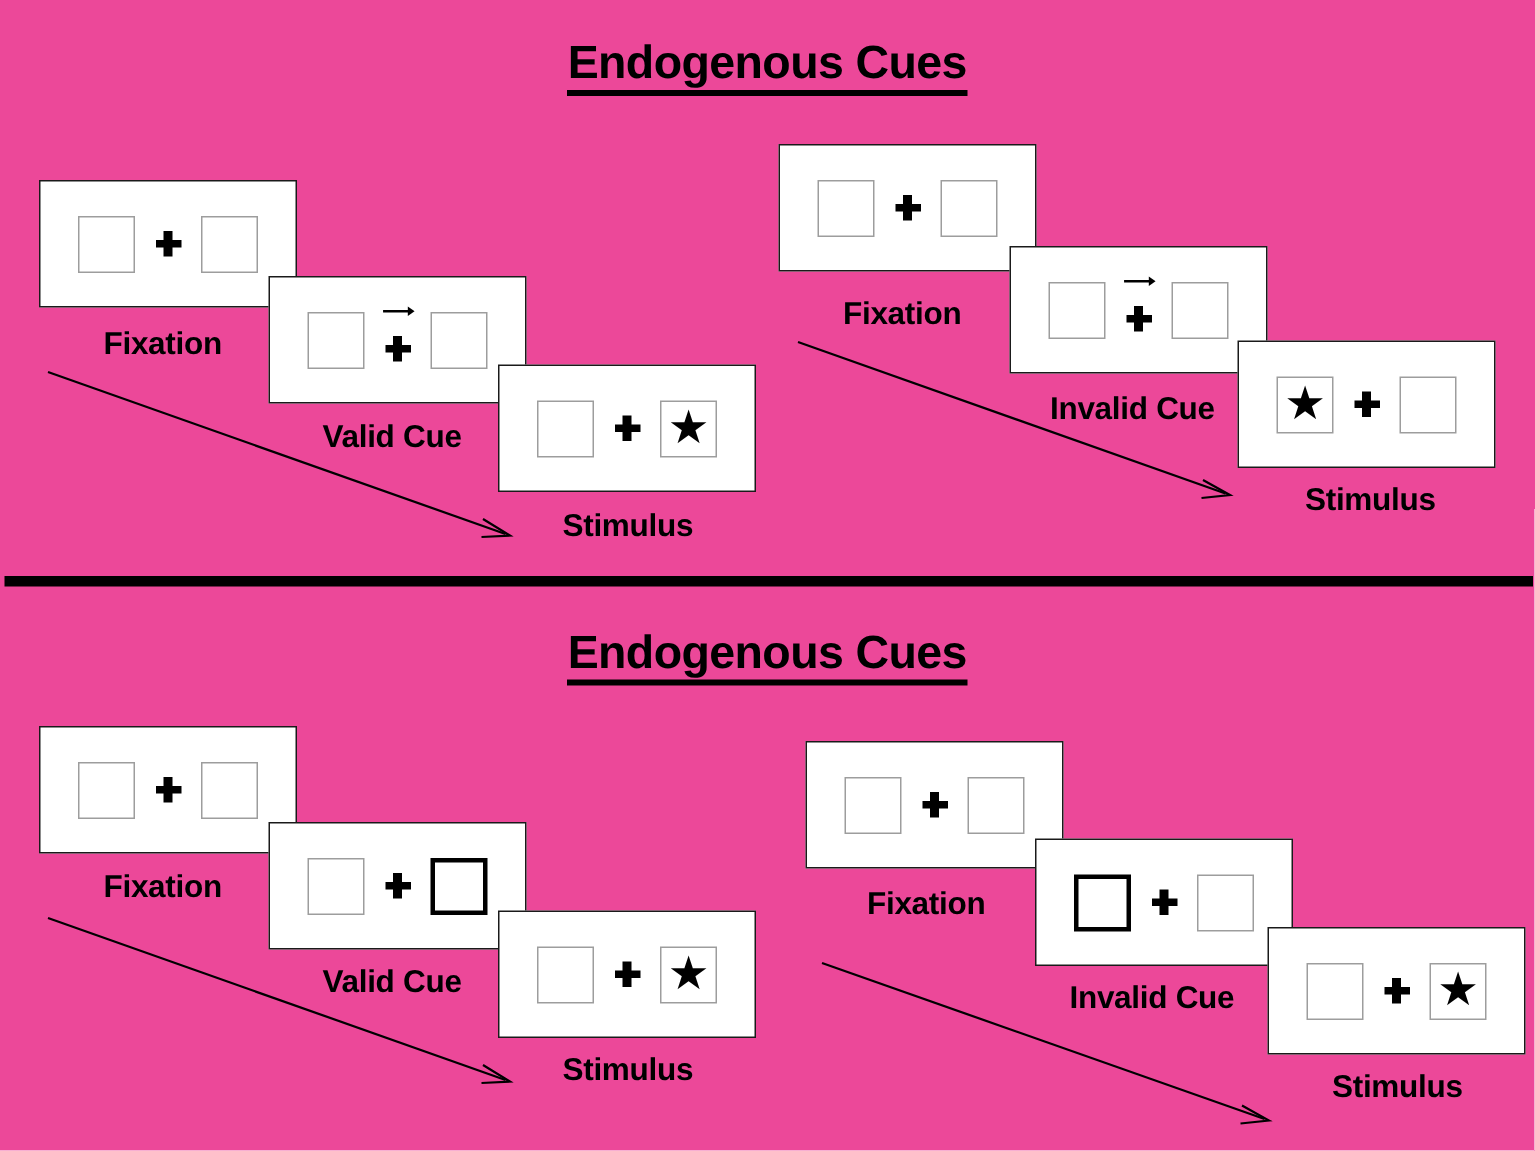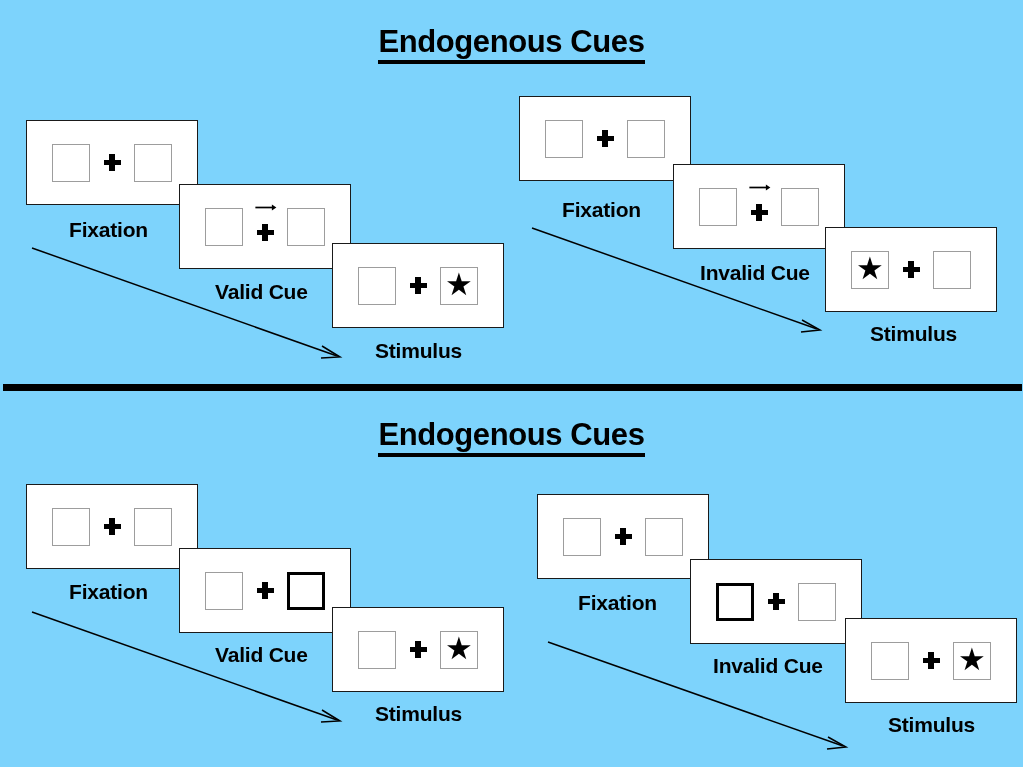--- a/index.html
+++ b/index.html
@@ -7,21 +7,21 @@
     padding: 0;
     background: #ffffff;
   }
   body {
     font-family: "Liberation Sans", "DejaVu Sans", sans-serif;
   }
   #stage {
     position: relative;
     width: 1023px;
     height: 767px;
-    background: #7dd3fc;
+    background: #ec4899;
     overflow: hidden;
   }
 
   
   .section-title {
     position: absolute;
     left: 0;
     width: 1023px;
     text-align: center;
     font-size: 31px;

